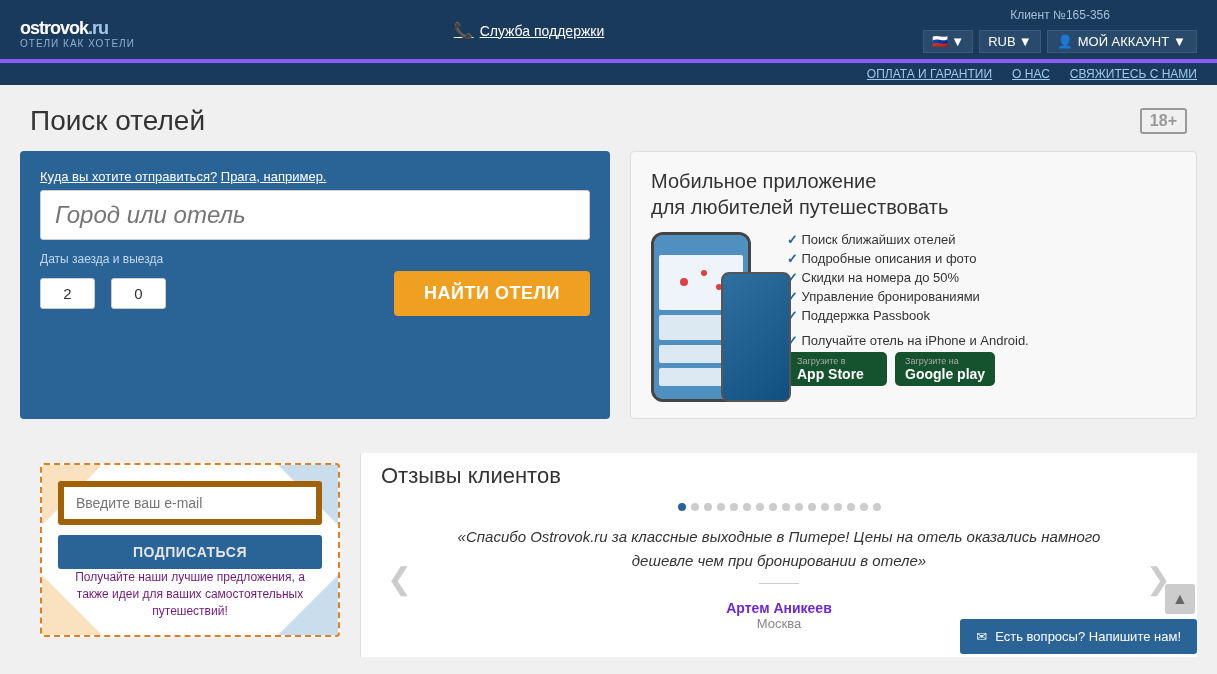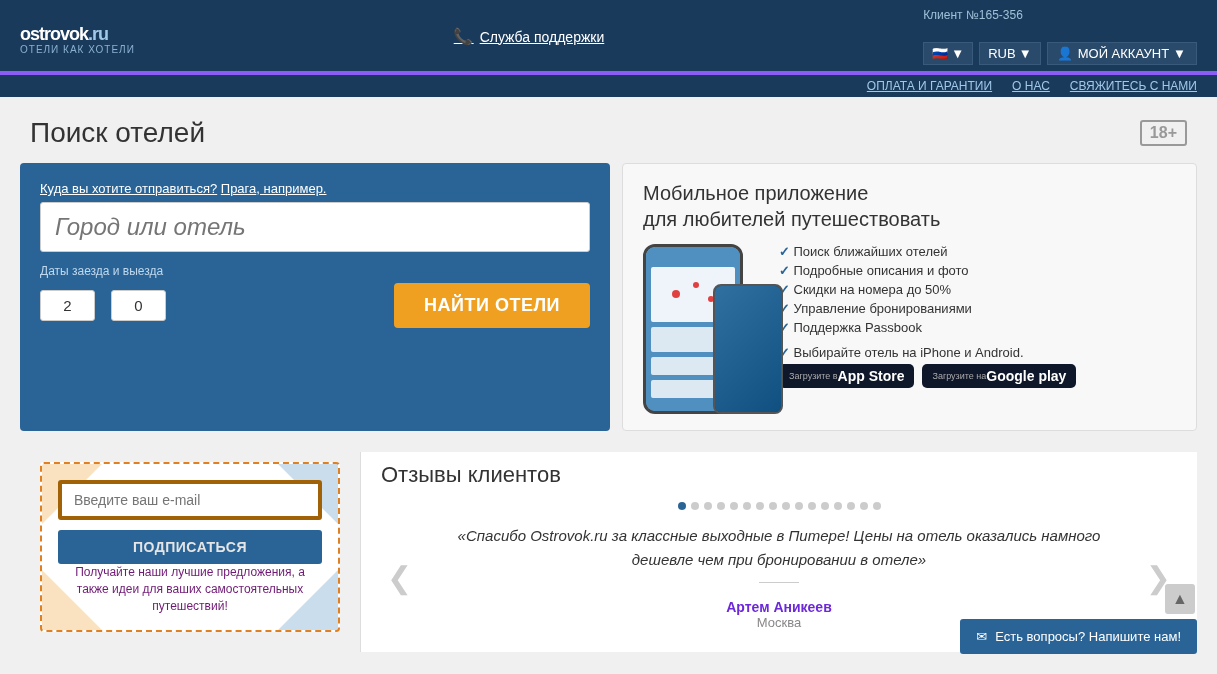--- a/index.html
+++ b/index.html
@@ -44,22 +44,22 @@
       align-items: center;
       gap: 6px;
       color: #fff;
       font-size: 14px;
       text-decoration: underline;
       cursor: pointer;
     }
     .header-right {
       display: flex;
       flex-direction: column;
-      align-items: flex-start;
-      gap: 20px;
+      align-items: center;
+      gap: 8px;
     }
     .client-num {
       font-size: 12px;
       color: #a0c0d8;
     }
     .header-controls {
       display: flex;
       align-items: center;
       gap: 6px;
     }
@@ -132,22 +132,22 @@
       color: #999;
       font-size: 16px;
       padding: 2px 8px;
       border-radius: 3px;
       font-weight: bold;
     }
 
     
     .search-app-row {
       display: flex;
-      gap: 12px;
-      margin-bottom: 21px;
+      gap: 20px;
+      margin-bottom: 34px;
     }
     .search-panel {
       background: #2a6496;
       border-radius: 4px;
       padding: 18px 20px 20px;
       flex: 0 0 590px;
       max-width: 590px;
     }
     .search-where-label {
       color: #c0d8ee;
@@ -308,26 +308,26 @@
     .app-stores-label {
       font-size: 13px;
       color: #333;
       margin: 10px 0 6px;
     }
     .app-store-btns {
       display: flex;
       gap: 8px;
     }
     .app-store-btn {
-      background: #0f172a;
+      background: #14532d;
       border-radius: 5px;
       padding: 4px 10px;
       display: flex;
-      flex-direction: row;
-      align-items: center;
+      flex-direction: column;
+      align-items: flex-start;
       cursor: pointer;
       min-width: 100px;
     }
     .app-store-btn .store-line1 {
       color: #aaa;
       font-size: 9px;
     }
     .app-store-btn .store-line2 {
       color: #fff;
       font-size: 14px;
@@ -397,21 +397,21 @@
       bottom: 0; left: 0;
       width: 0; height: 0;
       border-style: solid;
       border-width: 60px 0 0 60px;
       border-color: transparent transparent transparent #f0a030;
       opacity: 0.3;
     }
     .email-input {
       width: 100%;
       padding: 8px 12px;
-      border: 4px solid #a16207;
+      border: 6px solid #a16207;
       border-radius: 3px;
       font-size: 14px;
       color: #aaa;
       margin-bottom: 10px;
       position: relative;
       z-index: 1;
     }
     .subscribe-btn {
       width: 100%;
       background: #2a6496;
@@ -634,21 +634,21 @@
           <div class="phone-mockup2">
             <div class="phone-screen2"></div>
           </div>
         </div>
         <div class="app-features">
           <p>Поиск ближайших отелей</p>
           <p>Подробные описания и фото</p>
           <p>Скидки на номера до 50%</p>
           <p>Управление бронированиями</p>
           <p>Поддержка Passbook</p>
-          <p class="app-stores-label" style="margin-top:10px;">Выбирайте отель на iPhone и Android.</p>
+          <p class="app-stores-label" style="margin-top:10px;">Получайте отель на iPhone и Android.</p>
           <div class="app-store-btns">
             <div class="app-store-btn">
               <span class="store-line1">Загрузите в</span>
               <span class="store-line2">App Store</span>
             </div>
             <div class="app-store-btn">
               <span class="store-line1">Загрузите на</span>
               <span class="store-line2">Google play</span>
             </div>
           </div>

